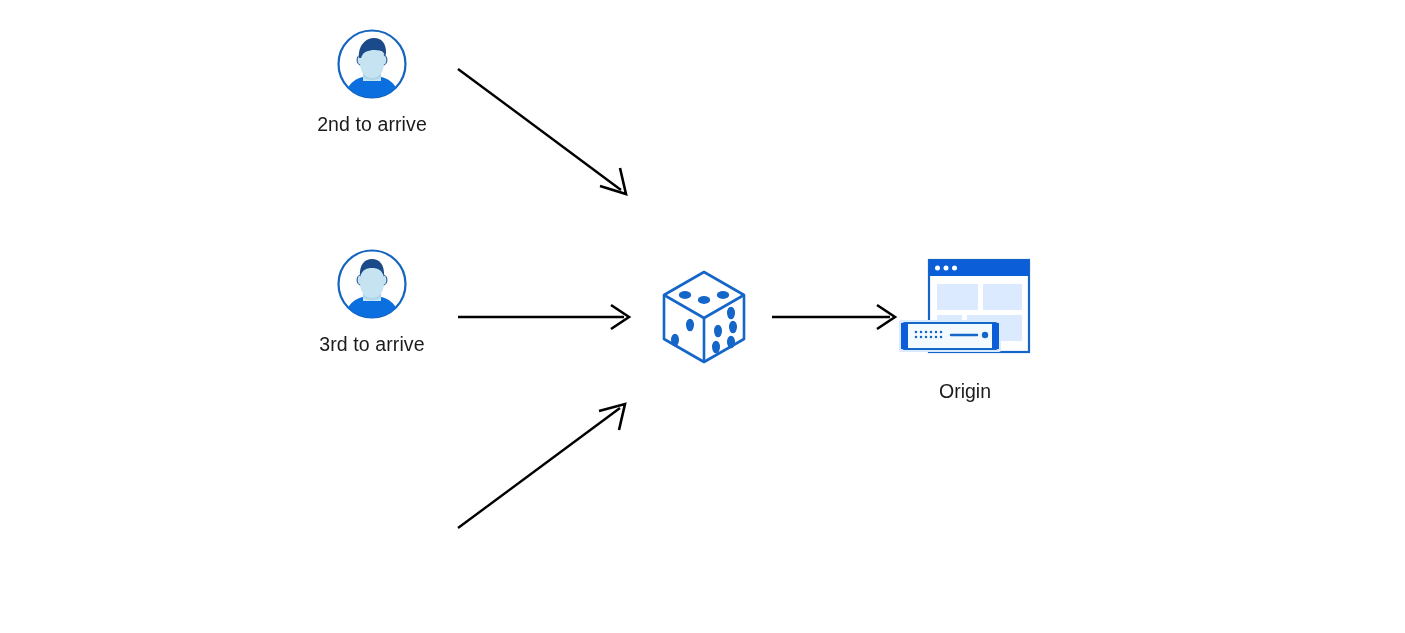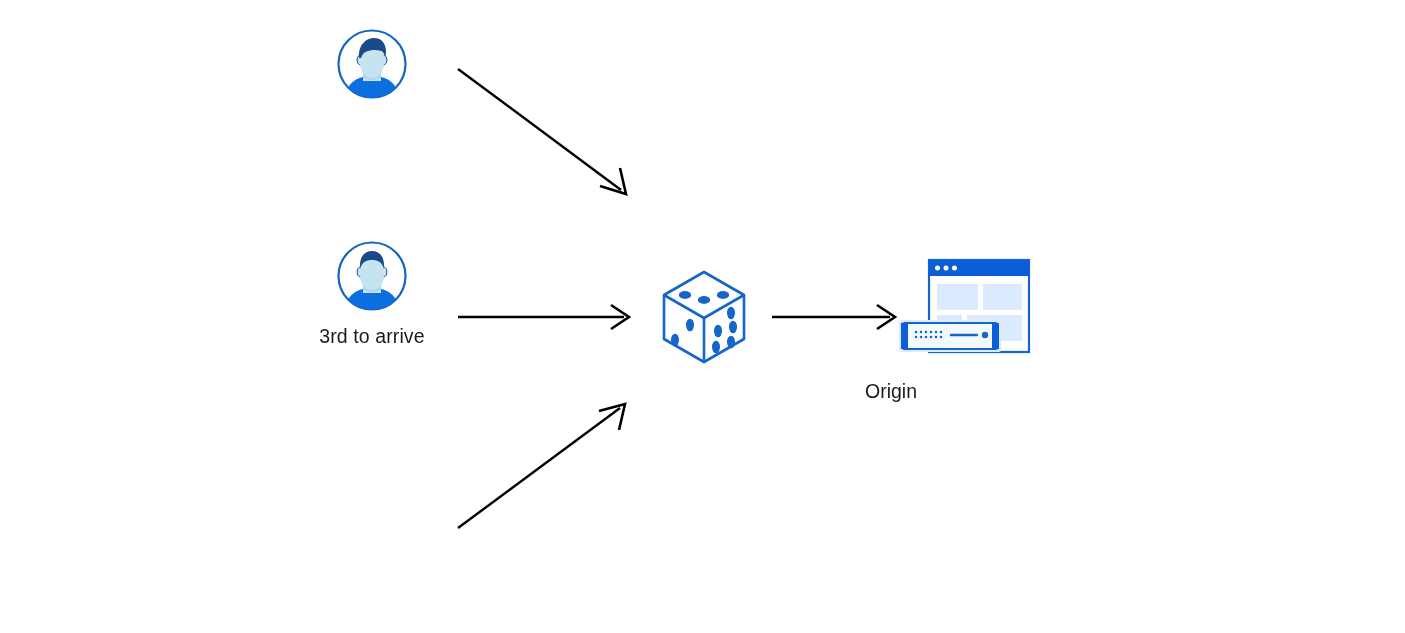--- a/index.html
+++ b/index.html
@@ -32,21 +32,21 @@
   .node-label {
     font-size: 19.5px;
     color: #1b1b1b;
     letter-spacing: 0.1px;
     margin-top: 12px;
     line-height: 1.2;
     white-space: nowrap;
   }
   .origin-node {
     width: 200px;
-    text-align: left;
+    text-align: center;
   }
   .origin-label {
     font-size: 19.5px;
     color: #1b1b1b;
     margin-top: 10px;
     white-space: nowrap;
   }
   #edges {
     position: absolute;
     left: 0;
@@ -108,23 +108,24 @@
         <path d="M10 74 C10 57 21 49 37 49 C53 49 64 57 64 74 Z" fill="#0b6fe0"></path>
         <path d="M28 44 L28 54 L46 54 L46 44 Z" fill="#c5e3f1"></path>
         <path d="M28 50 C31 54 43 54 46 50 L46 45 L28 45 Z" fill="#aed6e9"></path>
         <ellipse cx="25.5" cy="33" rx="3.4" ry="5" fill="#c5e3f1" stroke="#1b4a8a" stroke-width="1"></ellipse>
         <ellipse cx="48.5" cy="33" rx="3.4" ry="5" fill="#c5e3f1" stroke="#1b4a8a" stroke-width="1"></ellipse>
         <path d="M25 30 C25 17 49 17 49 30 L49 36 C49 46 43 51 37 51 C31 51 25 46 25 36 Z" fill="#c5e3f1"></path>
         <path d="M24 31 C23 16 33 11 39 11 C47 11 51 17 51 25 C51 28 50 30 50 30 C49 24 45 22 39 22 C33 22 28 25 26 31 Z" fill="#1b4a8a"></path>
         <path d="M25 29 C30 23 40 21 50 25 C50 22 48 18 44 16 C38 13 29 15 26 21 Z" fill="#1b4a8a"></path>
       </g>
     </svg>
-  </div>
-
-  <div class="node avatar-node" style="left:282px; top:239px;">
+    <div class="node-label">2nd to arrive</div>
+  </div>
+
+  <div class="node avatar-node" style="left:282px; top:247px;">
     <svg class="avatar-svg" width="74" height="74" viewBox="0 0 74 74">
       <defs>
         <clipPath id="clipB">
             <circle cx="37" cy="37" r="33.5"></circle>
           </clipPath>
       </defs>
       <circle cx="37" cy="37" r="33.5" fill="#ffffff" stroke="#1565c0" stroke-width="2.2"></circle>
       <g clip-path="url(#clipB)">
         <path d="M10 74 C10 57 21 49 37 49 C53 49 64 57 64 74 Z" fill="#0b6fe0"></path>
         <path d="M28 44 L28 54 L46 54 L46 44 Z" fill="#c5e3f1"></path>

